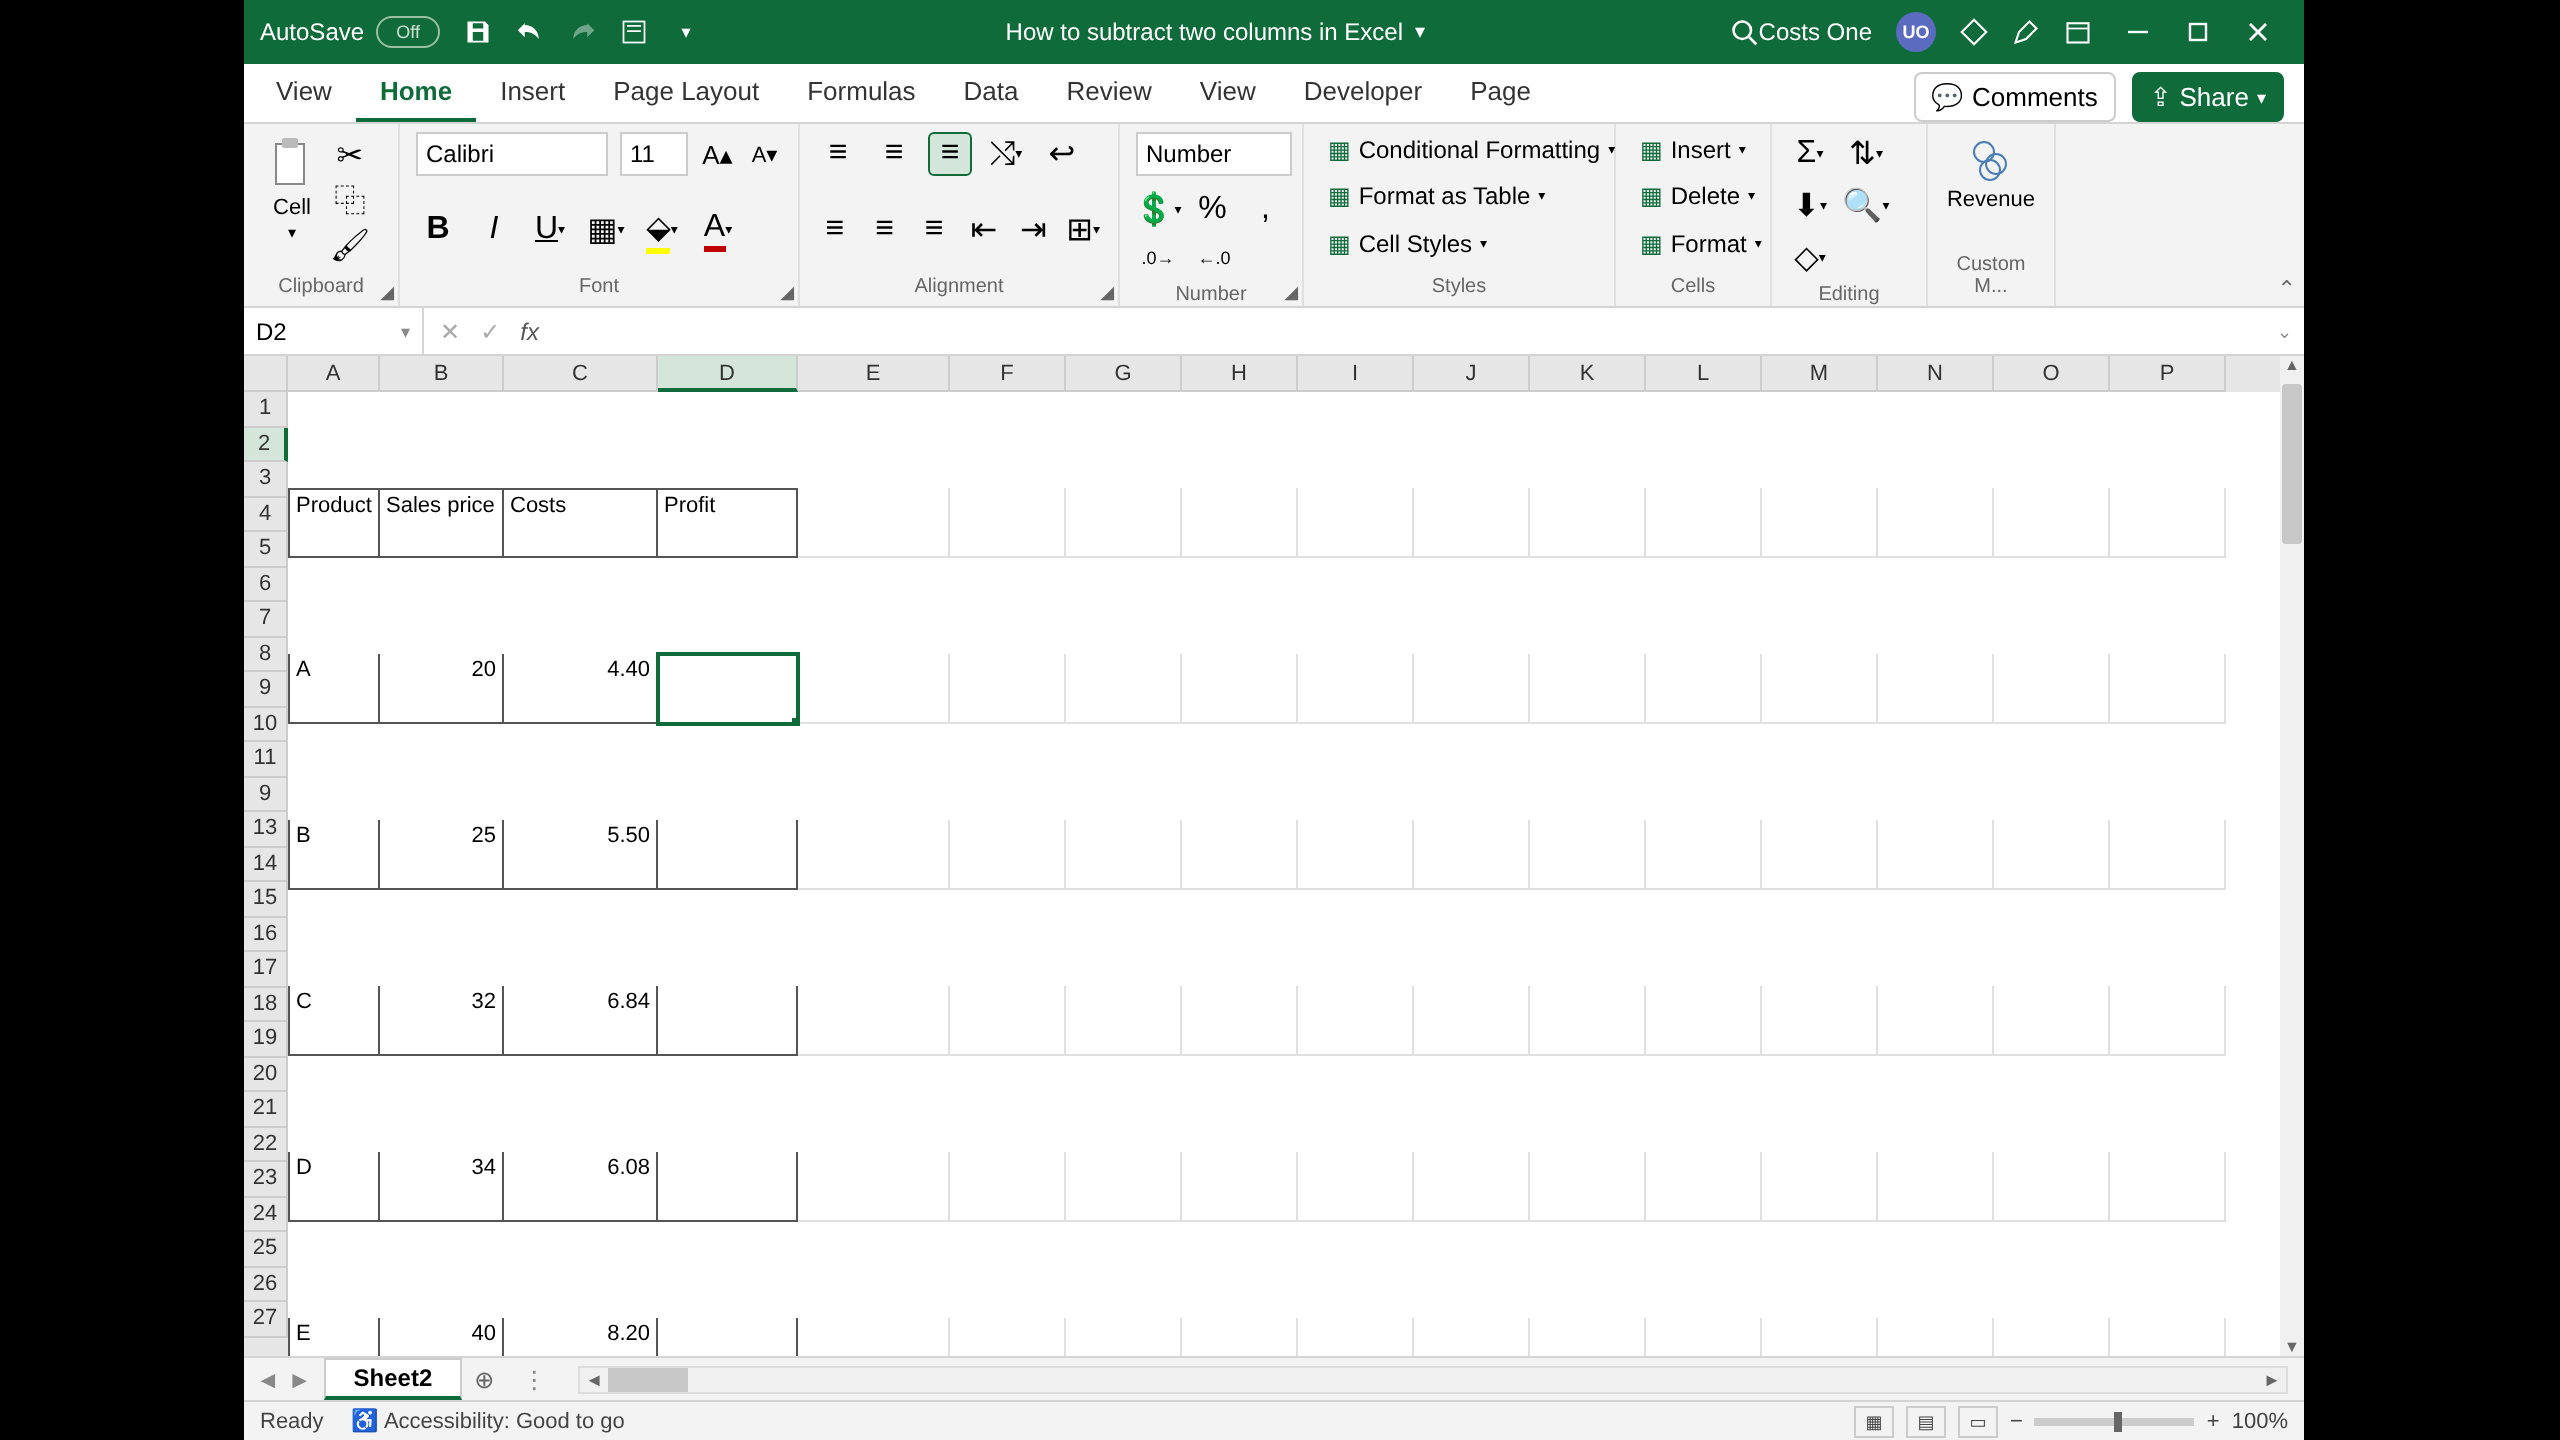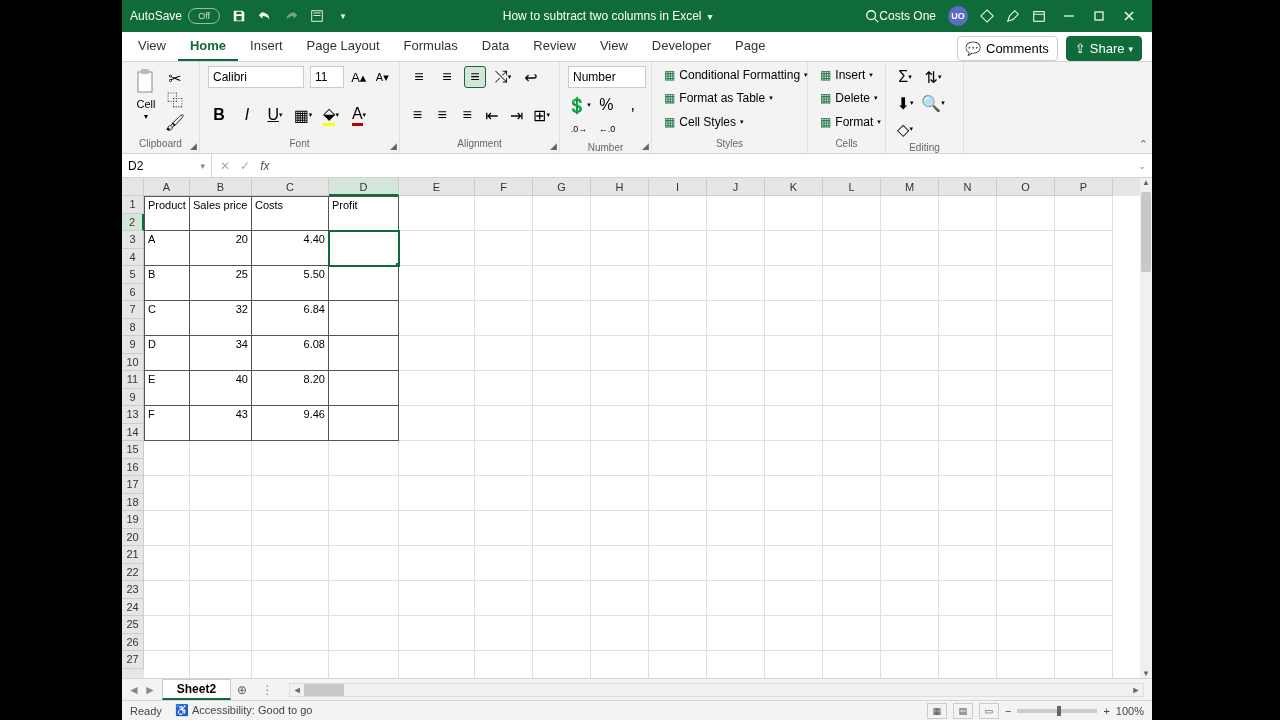--- a/index.html
+++ b/index.html
@@ -47,21 +47,21 @@
 
 .grid-area { flex: 1; display: flex; overflow: hidden; background: #fff; position: relative; }
 .col-headers { display: flex; height: 18px; background: #e6e6e6; position: absolute; top: 0; left: 22px; right: 12px; }
 .corner { position: absolute; top: 0; left: 0; width: 22px; height: 18px; background: #e6e6e6; border-right: 1px solid #ccc; border-bottom: 1px solid #ccc; }
 .col-header { border-right: 1px solid #ccc; border-bottom: 1px solid #ccc; font-size: 11px; text-align: center; line-height: 18px; color: #333; }
 .col-header.selected { background: #d4e6d9; border-bottom: 2px solid #0f6b3a; }
 .row-headers { position: absolute; left: 0; top: 18px; width: 22px; bottom: 0; background: #e6e6e6; }
 .row-header { height: 17.5px; border-bottom: 1px solid #ccc; border-right: 1px solid #ccc; font-size: 11px; text-align: center; line-height: 17.5px; color: #333; }
 .row-header.selected { background: #d4e6d9; border-right: 2px solid #0f6b3a; }
 .cells { position: absolute; left: 22px; top: 18px; right: 12px; bottom: 0; }
-.cell-row { display: flex; height: 35px; }
+.cell-row { display: flex; height: 35px; margin-top: 48px; }
 .cell { border-right: 1px solid #e0e0e0; border-bottom: 1px solid #e0e0e0; font-size: 11px; padding: 0 3px; line-height: 17.5px; overflow: hidden; white-space: nowrap; }
 .cell.data-border { border-right: 1px solid #555; border-bottom: 1px solid #555; }
 .cell.data-border-top { border-top: 1px solid #555; }
 .cell.data-border-left { border-left: 1px solid #555; }
 .cell.right { text-align: right; }
 .cell.selected { outline: 2px solid #0f6b3a; outline-offset: -1px; background: #fff; position: relative; z-index: 2; }
 .fill-handle { position: absolute; width: 6px; height: 6px; background: #0f6b3a; border: 1px solid #fff; right: -3px; bottom: -3px; }
 .vscroll { position: absolute; right: 0; top: 0; bottom: 0; width: 12px; background: #f0f0f0; }
 .vscroll-thumb { position: absolute; top: 14px; width: 10px; left: 1px; height: 80px; background: #c8c8c8; border-radius: 2px; }
 
@@ -337,20 +337,31 @@
         <span class="ribbon-small-btn">⬇<span style="font-size:7px">▾</span></span>
         <span class="ribbon-small-btn">🔍<span style="font-size:7px">▾</span></span>
       </div>
       <div class="ribbon-row" style="margin-top:4px">
         <span class="ribbon-small-btn">◇<span style="font-size:7px">▾</span></span>
       </div>
       <div class="ribbon-group-label">Editing</div>
     </div>
 
 
+    <div class="ribbon-group" style="width:64px">
+      <div class="ribbon-big-btn">
+        <svg width="24" height="24" viewBox="0 0 24 24">
+            <circle cx="8" cy="8" r="5" fill="none" stroke="#4a7db8"></circle>
+            <circle cx="14" cy="14" r="5" fill="none" stroke="#4a7db8"></circle>
+            <circle cx="11" cy="17" r="5" fill="none" stroke="#4a7db8"></circle>
+          </svg>
+        <span>Revenue</span>
+      </div>
+      <div class="ribbon-group-label">Custom M...</div>
+    </div>
     <span class="collapse-ribbon">⌃</span>
   </div>
 
   <div class="formula-bar">
     <div class="name-box">
       <span>D2</span>
       <span style="font-size:9px;color:#888">▾</span>
     </div>
     <div class="fx-controls">
       <span>✕</span>

